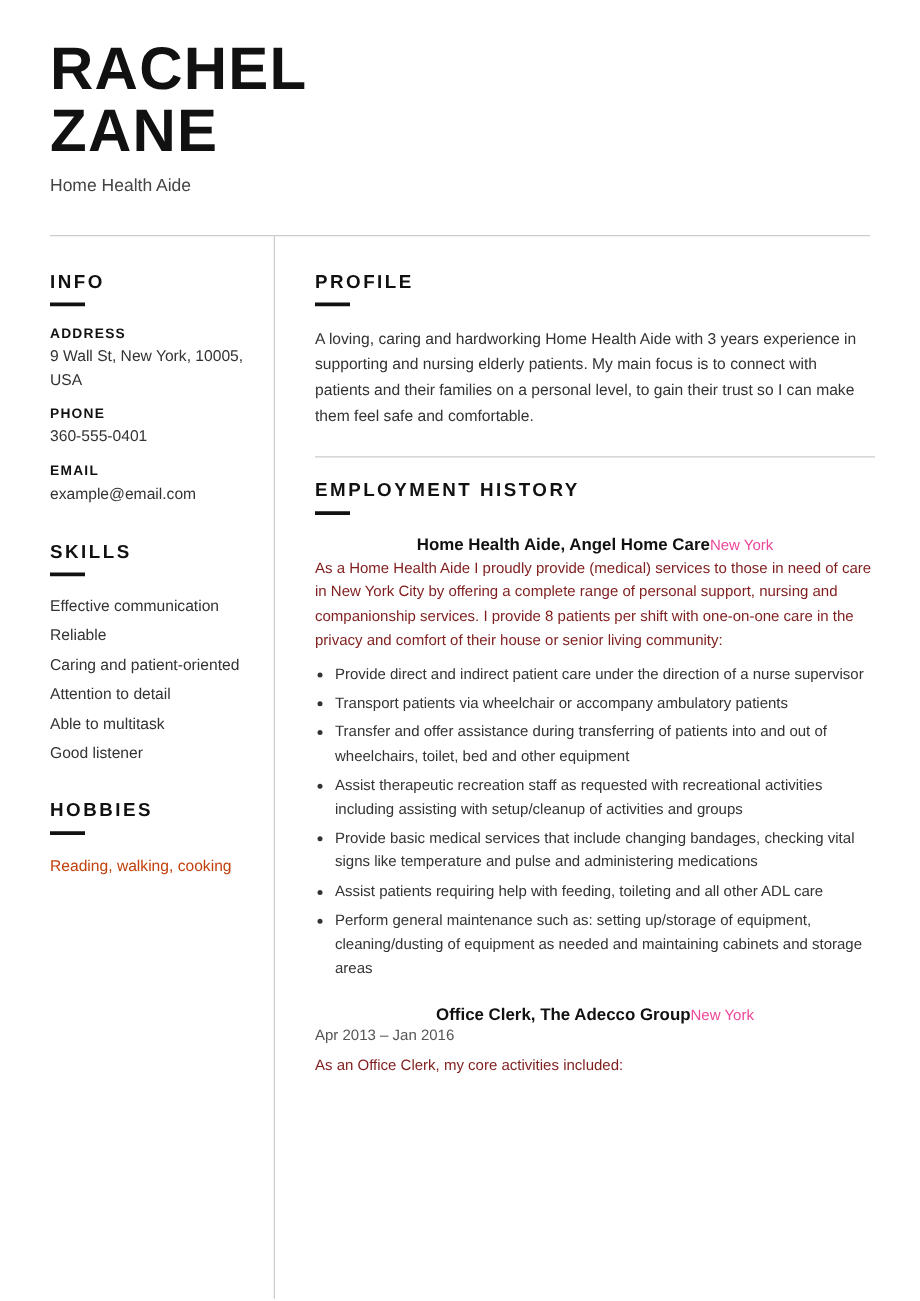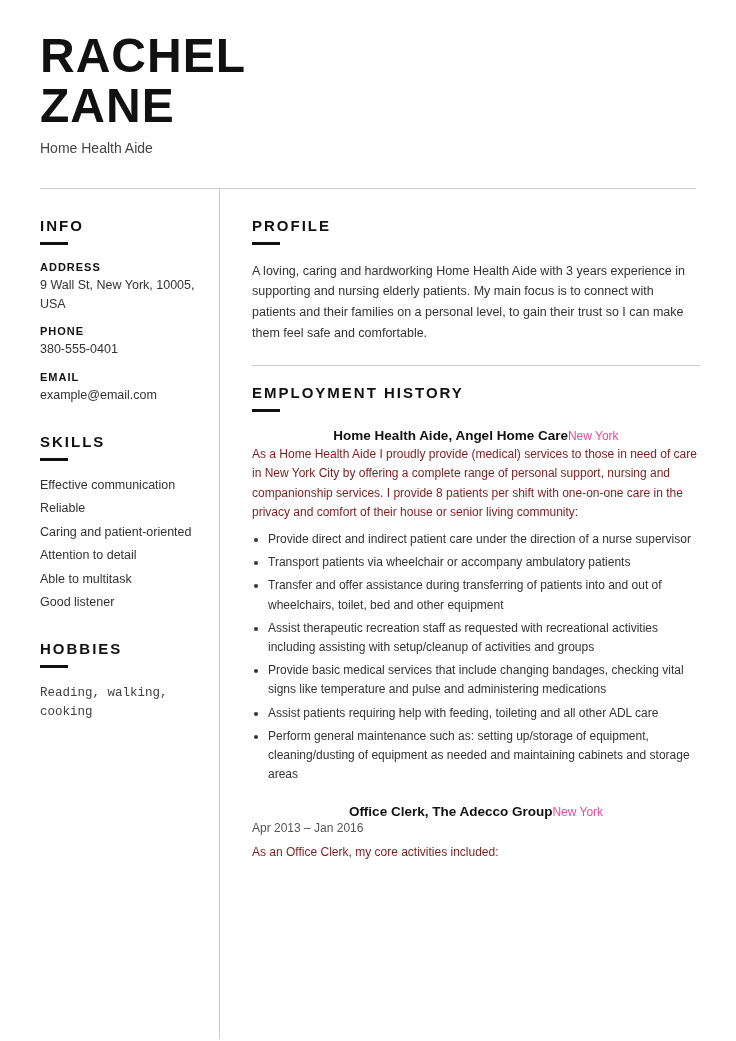--- a/index.html
+++ b/index.html
@@ -100,23 +100,22 @@
     .skill-item {
       font-size: 12.5px;
       color: #333;
       margin-bottom: 6px;
       line-height: 1.4;
     }
 
     
     .hobbies-text {
       font-size: 12.5px;
-      color: #404040;
+      color: #c2410c;
       line-height: 1.5;
-      font-family: Liberation Mono, monospace;
     }
 
     
     .profile-section {
       margin-bottom: 22px;
     }
     .profile-text {
       font-size: 12.5px;
       color: #333;
       line-height: 1.65;
@@ -189,21 +188,21 @@
     <div class="sidebar">
 
       <div class="sidebar-section">
         <div class="section-heading">INFO</div>
         <div class="section-underline"></div>
 
         <div class="info-label">ADDRESS</div>
         <div class="info-value">9 Wall St, New York, 10005, USA</div>
 
         <div class="info-label">PHONE</div>
-        <div class="info-value">380-555-0401</div>
+        <div class="info-value">360-555-0401</div>
 
         <div class="info-label">EMAIL</div>
         <div class="info-value">example@email.com</div>
       </div>
 
       <div class="sidebar-section">
         <div class="section-heading">SKILLS</div>
         <div class="section-underline"></div>
         <div class="skill-item">Effective communication</div>
         <div class="skill-item">Reliable</div>

